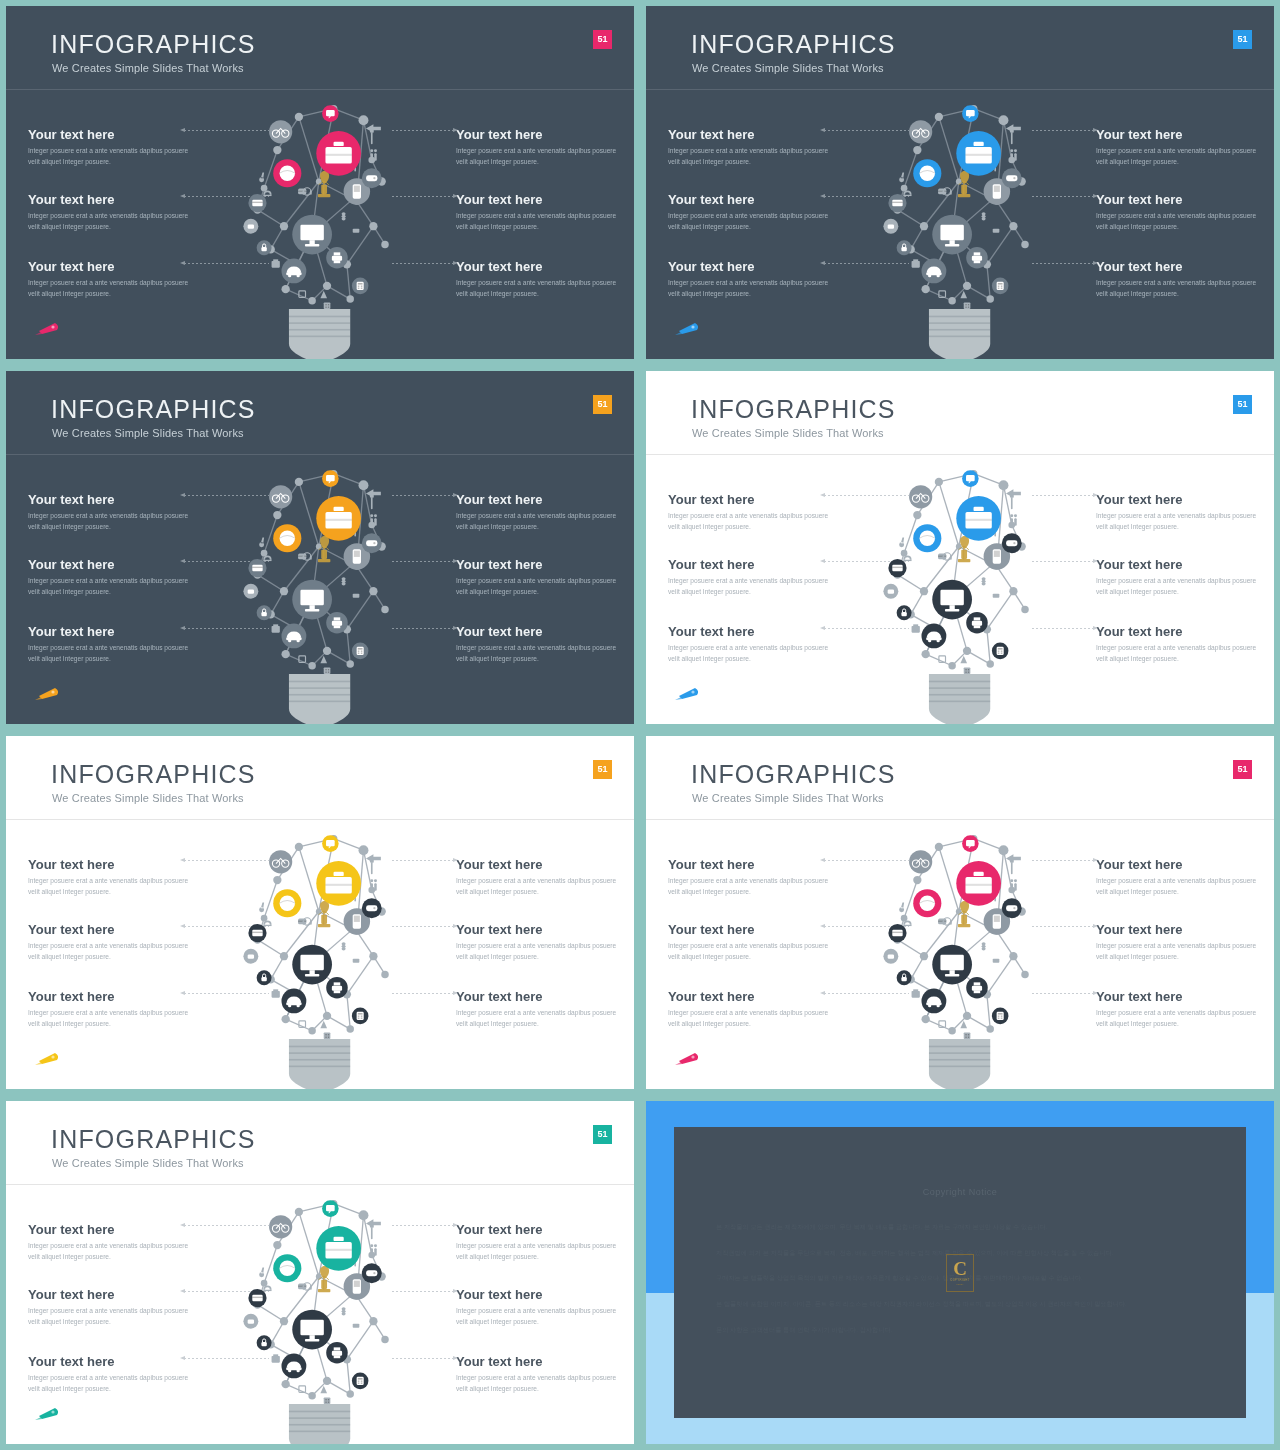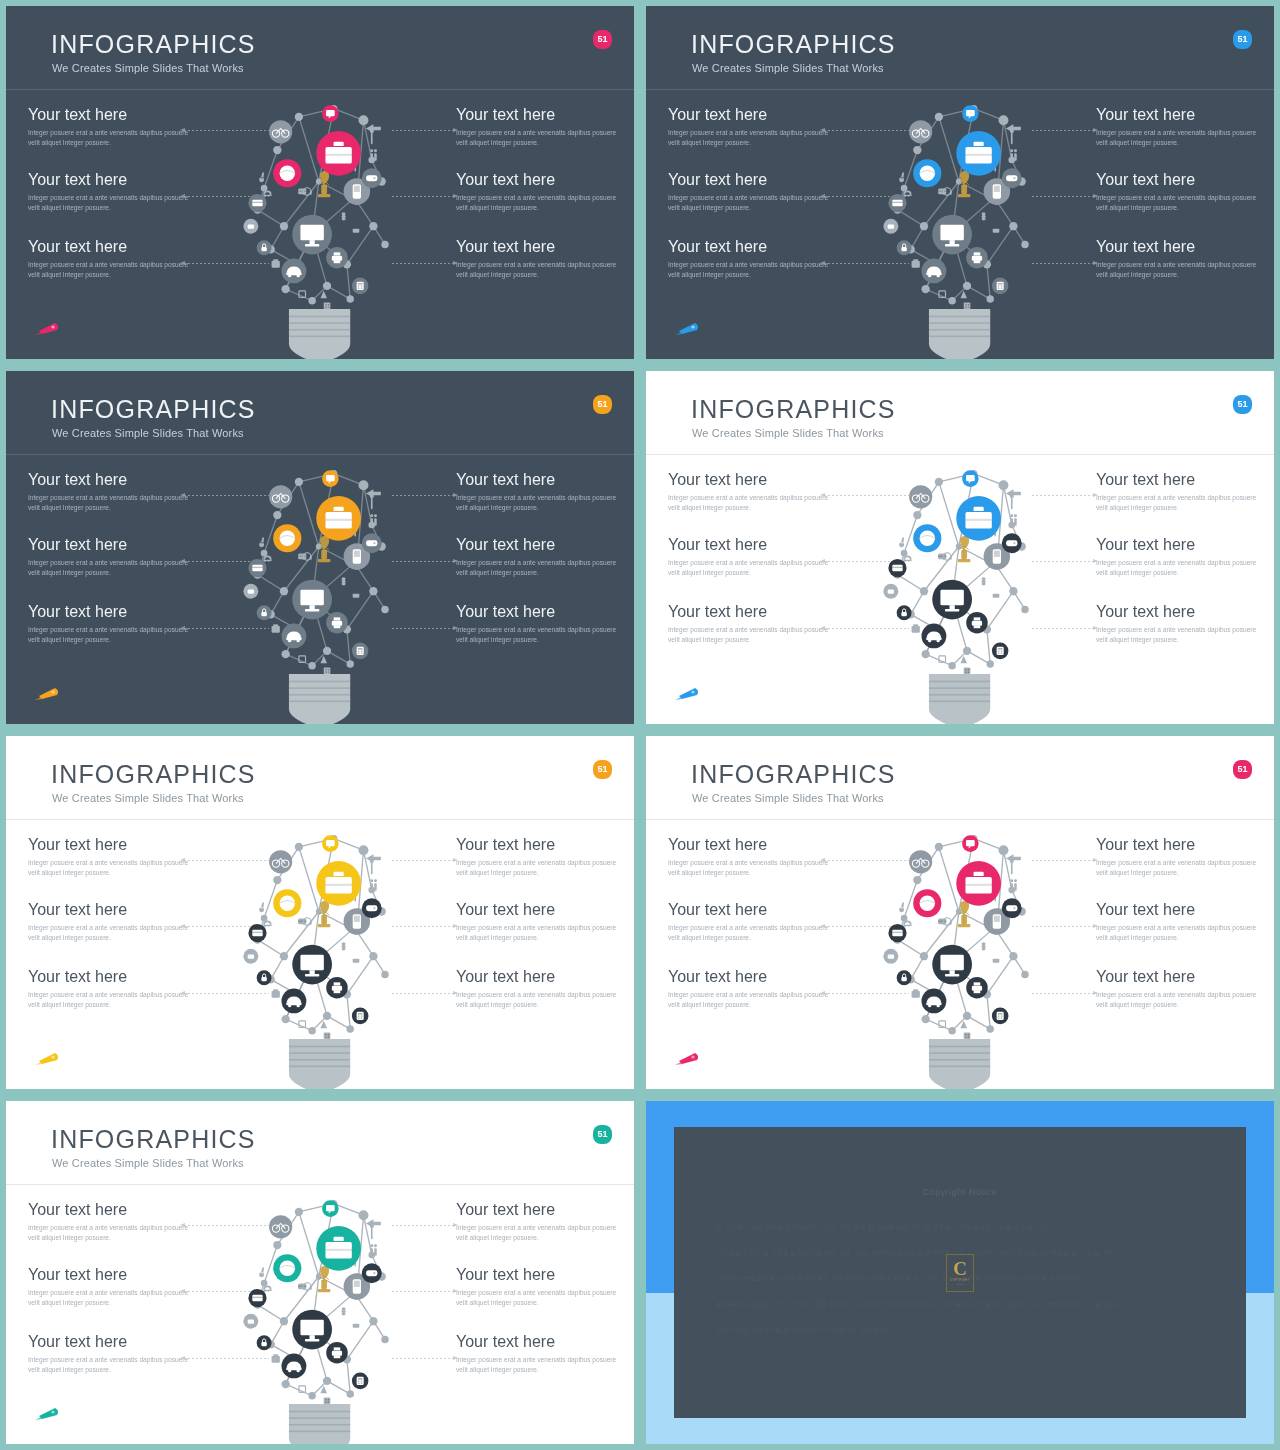--- a/index.html
+++ b/index.html
@@ -40,33 +40,33 @@
   .light .title { color: #4a5560; }
   .subtitle {
     position: absolute; left: 46px; top: 56px;
     font-size: 11px; font-weight: 400; letter-spacing: .15px;
   }
   .dark .subtitle  { color: #c6d0d6; }
   .light .subtitle { color: #8d979f; }
 
   .badge {
     position: absolute; right: 22px; top: 24px;
-    width: 19px; height: 19px; border-radius: 8px;
+    width: 19px; height: 19px; border-radius: 0;
     color: #fff; font-size: 9px; font-weight: 700;
     display: flex; align-items: center; justify-content: center;
     line-height: 1;
   }
 
   
   .rocket { position: absolute; left: 27px; bottom: 22px; width: 30px; height: 18px; }
 
   
   .tblock { position: absolute; width: 168px; }
   .tblock .th {
-    font-size: 16px; font-weight: 400; line-height: 1.1; margin-bottom: 4px;
+    font-size: 13px; font-weight: 700; line-height: 1.1; margin-bottom: 4px; margin-top: 22px;
   }
   .tblock .tb { font-size: 6.6px; line-height: 1.62; }
   .dark .th  { color: #eef2f4; }
   .dark .tb  { color: #a8b4bd; }
   .light .th { color: #4a5560; }
   .light .tb { color: #a9b1b8; }
 
   .tblock.L { left: 22px;  }
   .tblock.R { left: 450px; }
   .row1 { top: 100px; }

